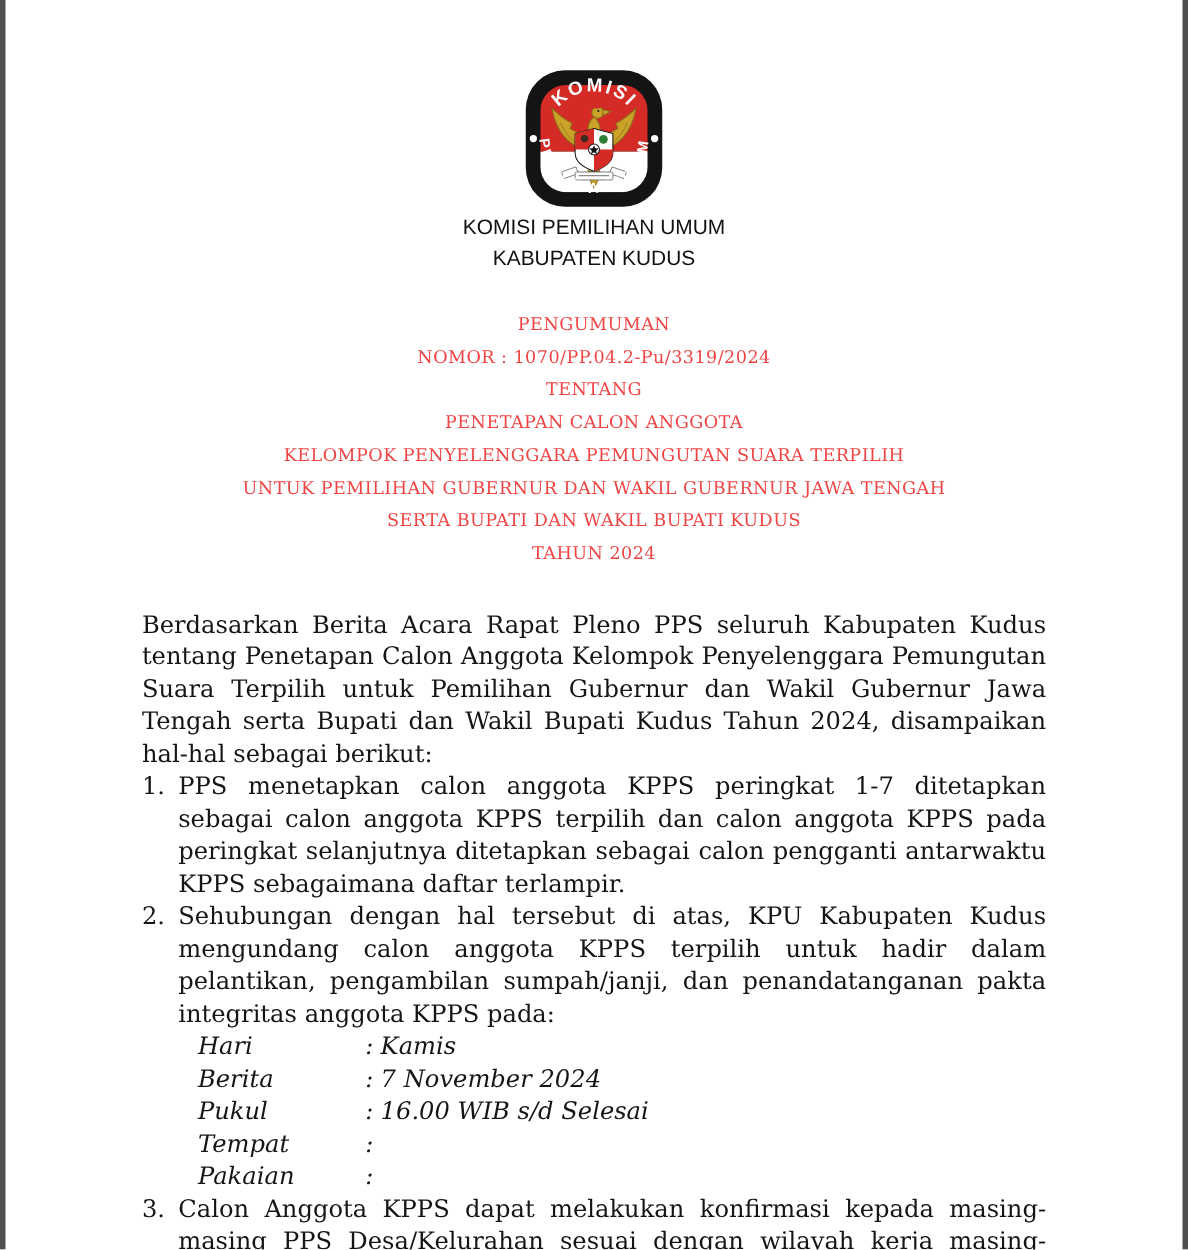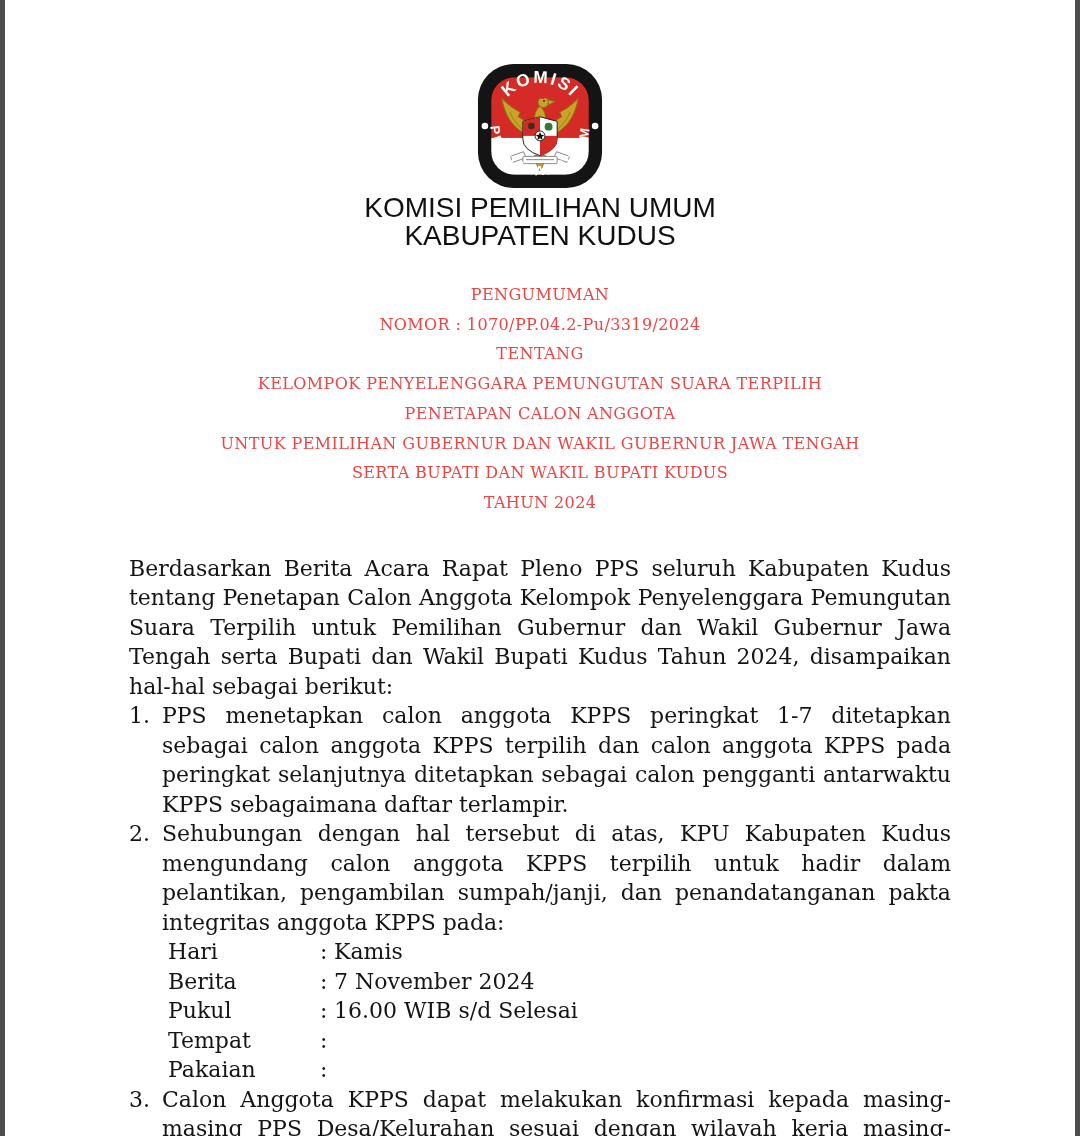--- a/index.html
+++ b/index.html
@@ -9,34 +9,34 @@
     font-family:"DejaVu Serif","Liberation Serif",serif;
   }
   .edge{position:absolute;top:0;height:100%;width:5px;background:#4e4e4e;z-index:5;}
   .edge-left{left:0;}
   .edge-right{right:0;}
   .page{padding:60px 129px 0 129px;}
   .logo-wrap{text-align:center;line-height:0;}
   .letterhead{
     text-align:center;
     font-family:"Liberation Sans","DejaVu Sans",sans-serif;
-    font-size:28px;line-height:28px;color:#111;
+    font-size:19px;line-height:28px;color:#111;
     margin-top:2px;
   }
   .title-block{margin-top:30px;text-align:center;}
   .title-line{
     font-size:16px;line-height:29.7px;letter-spacing:0.4px;
     white-space:nowrap;color:#ef4444;
   }
   .body-block{margin-top:36px;font-size:22px;line-height:29.5px;color:#151515;}
   .para{text-align:justify;text-justify:inter-word;}
   .list-item{position:relative;padding-left:33px;}
   .list-num{position:absolute;left:0;top:0;}
   .list-text{text-align:justify;text-justify:inter-word;}
-  .details{margin-left:39px;}
+  .details{margin-left:51px;font-style:italic;}
   .detail-row{display:flex;}
   .detail-label{width:152px;flex-shrink:0;}
   .detail-colon{width:14px;flex-shrink:0;}
   .detail-value{flex:1;text-align:justify;text-justify:inter-word;}
 </style>
 </head>
 <body>
 
 <div class="edge edge-left"></div>
 <div class="edge edge-right"></div>
@@ -116,22 +116,22 @@
 
   <div class="letterhead">
     <div>KOMISI PEMILIHAN UMUM</div>
     <div>KABUPATEN KUDUS</div>
   </div>
 
   <div class="title-block">
     <div class="title-line">PENGUMUMAN</div>
     <div class="title-line">NOMOR : 1070/PP.04.2-Pu/3319/2024</div>
     <div class="title-line">TENTANG</div>
+    <div class="title-line">PENETAPAN CALON ANGGOTA</div>
     <div class="title-line">KELOMPOK PENYELENGGARA PEMUNGUTAN SUARA TERPILIH</div>
-    <div class="title-line">PENETAPAN CALON ANGGOTA</div>
     <div class="title-line">UNTUK PEMILIHAN GUBERNUR DAN WAKIL GUBERNUR JAWA TENGAH</div>
     <div class="title-line">SERTA BUPATI DAN WAKIL BUPATI KUDUS</div>
     <div class="title-line">TAHUN 2024</div>
   </div>
 
   <div class="body-block">
 
     <div class="para">Berdasarkan Berita Acara Rapat Pleno PPS seluruh Kabupaten Kudus tentang Penetapan Calon Anggota Kelompok Penyelenggara Pemungutan Suara Terpilih untuk Pemilihan Gubernur dan Wakil Gubernur Jawa Tengah serta Bupati dan Wakil Bupati Kudus Tahun 2024, disampaikan hal-hal sebagai berikut:</div>
 
     <div class="list-item">

